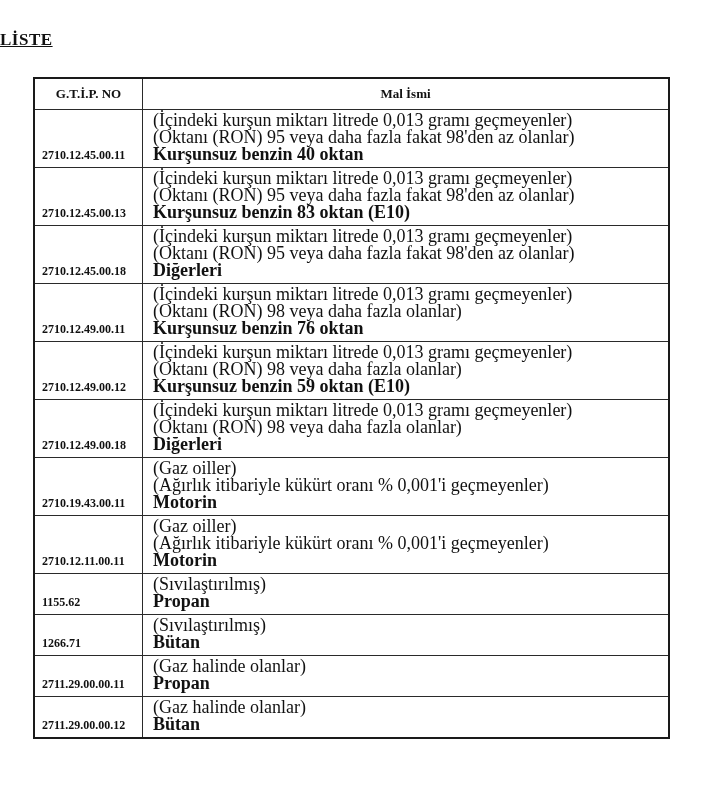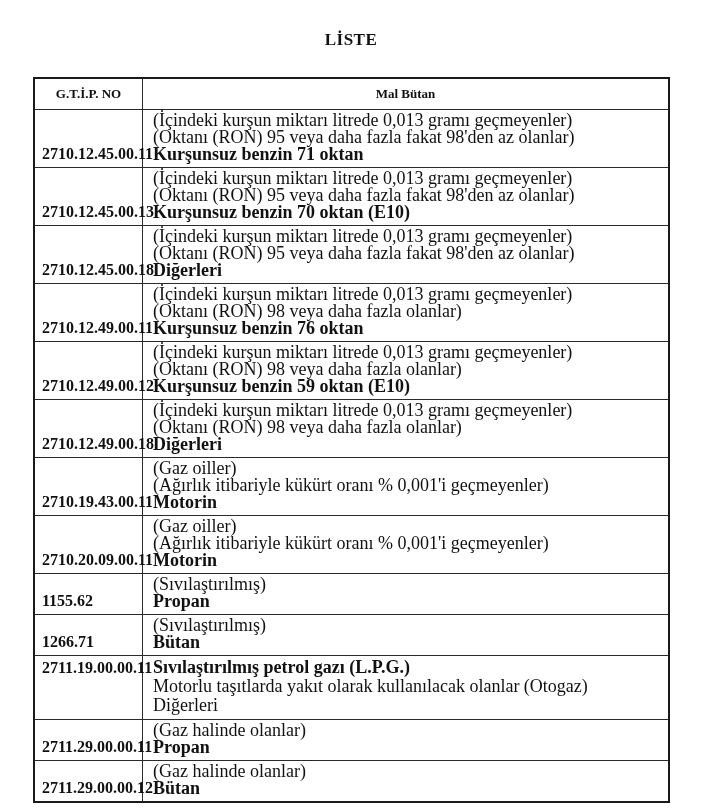--- a/index.html
+++ b/index.html
@@ -16,24 +16,24 @@
     width: 702px;
     height: 811px;
     background: #ffffff;
     overflow: hidden;
   }
   .doc-title {
     position: absolute;
     top: 30px;
     left: 0;
     width: 702px;
-    text-align: center;
     font-weight: bold;
     font-size: 17px;
     letter-spacing: 0.5px;
+    text-decoration: underline;
   }
   table.liste {
     position: absolute;
     top: 77px;
     left: 33px;
     width: 637px;
     border-collapse: collapse;
     table-layout: fixed;
     font-size: 12.5px;
   }
@@ -54,21 +54,21 @@
   th.name-header {
     font-size: 13px;
     font-weight: bold;
     text-align: center;
     height: 28px;
     border-bottom: 2px solid #1a1a1a;
   }
   td.code-cell {
     vertical-align: bottom;
     font-weight: bold;
-    font-size: 16px;
+    font-size: 12px;
     padding: 2px 2px 4px 7px;
     white-space: nowrap;
   }
   td.code-cell.valign-top {
     vertical-align: top;
     padding-top: 3px;
   }
   td.name-cell {
     padding: 2px 4px 4px 10px;
     vertical-align: top;
@@ -88,39 +88,39 @@
 <body>
 
 <div class="page">
 
   <div class="doc-title">LİSTE</div>
 
   <table class="liste">
     <thead>
       <tr>
         <th class="code-header">G.T.İ.P. NO</th>
-        <th class="name-header">Mal Bütan</th>
+        <th class="name-header">Mal İsmi</th>
       </tr>
     </thead>
     <tbody>
     <tr>
       <td class="code-cell">2710.12.45.00.11</td>
       <td class="name-cell">
             <div class="line">(İçindeki kurşun miktarı litrede 0,013 gramı geçmeyenler)</div>
             <div class="line">(Oktanı (RON) 95 veya daha fazla fakat 98'den az olanlar)</div>
-            <div class="line bold">Kurşunsuz benzin 71 oktan</div>
+            <div class="line bold">Kurşunsuz benzin 40 oktan</div>
           </td>
     </tr>
 
     <tr>
       <td class="code-cell">2710.12.45.00.13</td>
       <td class="name-cell">
             <div class="line">(İçindeki kurşun miktarı litrede 0,013 gramı geçmeyenler)</div>
             <div class="line">(Oktanı (RON) 95 veya daha fazla fakat 98'den az olanlar)</div>
-            <div class="line bold">Kurşunsuz benzin 70 oktan (E10)</div>
+            <div class="line bold">Kurşunsuz benzin 83 oktan (E10)</div>
           </td>
     </tr>
 
     <tr>
       <td class="code-cell">2710.12.45.00.18</td>
       <td class="name-cell">
             <div class="line">(İçindeki kurşun miktarı litrede 0,013 gramı geçmeyenler)</div>
             <div class="line">(Oktanı (RON) 95 veya daha fazla fakat 98'den az olanlar)</div>
             <div class="line bold">Diğerleri</div>
           </td>
@@ -156,21 +156,21 @@
     <tr>
       <td class="code-cell">2710.19.43.00.11</td>
       <td class="name-cell">
             <div class="line">(Gaz oiller)</div>
             <div class="line">(Ağırlık itibariyle kükürt oranı % 0,001'i geçmeyenler)</div>
             <div class="line bold">Motorin</div>
           </td>
     </tr>
 
     <tr>
-      <td class="code-cell">2710.20.09.00.11</td>
+      <td class="code-cell">2710.12.11.00.11</td>
       <td class="name-cell">
             <div class="line">(Gaz oiller)</div>
             <div class="line">(Ağırlık itibariyle kükürt oranı % 0,001'i geçmeyenler)</div>
             <div class="line bold">Motorin</div>
           </td>
     </tr>
 
     <tr>
       <td class="code-cell">1155.62</td>
       <td class="name-cell">
@@ -180,28 +180,20 @@
     </tr>
 
     <tr>
       <td class="code-cell">1266.71</td>
       <td class="name-cell">
             <div class="line">(Sıvılaştırılmış)</div>
             <div class="line bold">Bütan</div>
           </td>
     </tr>
 
-    <tr class="spacious">
-      <td class="code-cell valign-top">2711.19.00.00.11</td>
-      <td class="name-cell">
-            <div class="line bold">Sıvılaştırılmış petrol gazı (L.P.G.)</div>
-            <div class="line">Motorlu taşıtlarda yakıt olarak kullanılacak olanlar (Otogaz)</div>
-            <div class="line">Diğerleri</div>
-          </td>
-    </tr>
 
     <tr>
       <td class="code-cell">2711.29.00.00.11</td>
       <td class="name-cell">
             <div class="line">(Gaz halinde olanlar)</div>
             <div class="line bold">Propan</div>
           </td>
     </tr>
 
     <tr>

